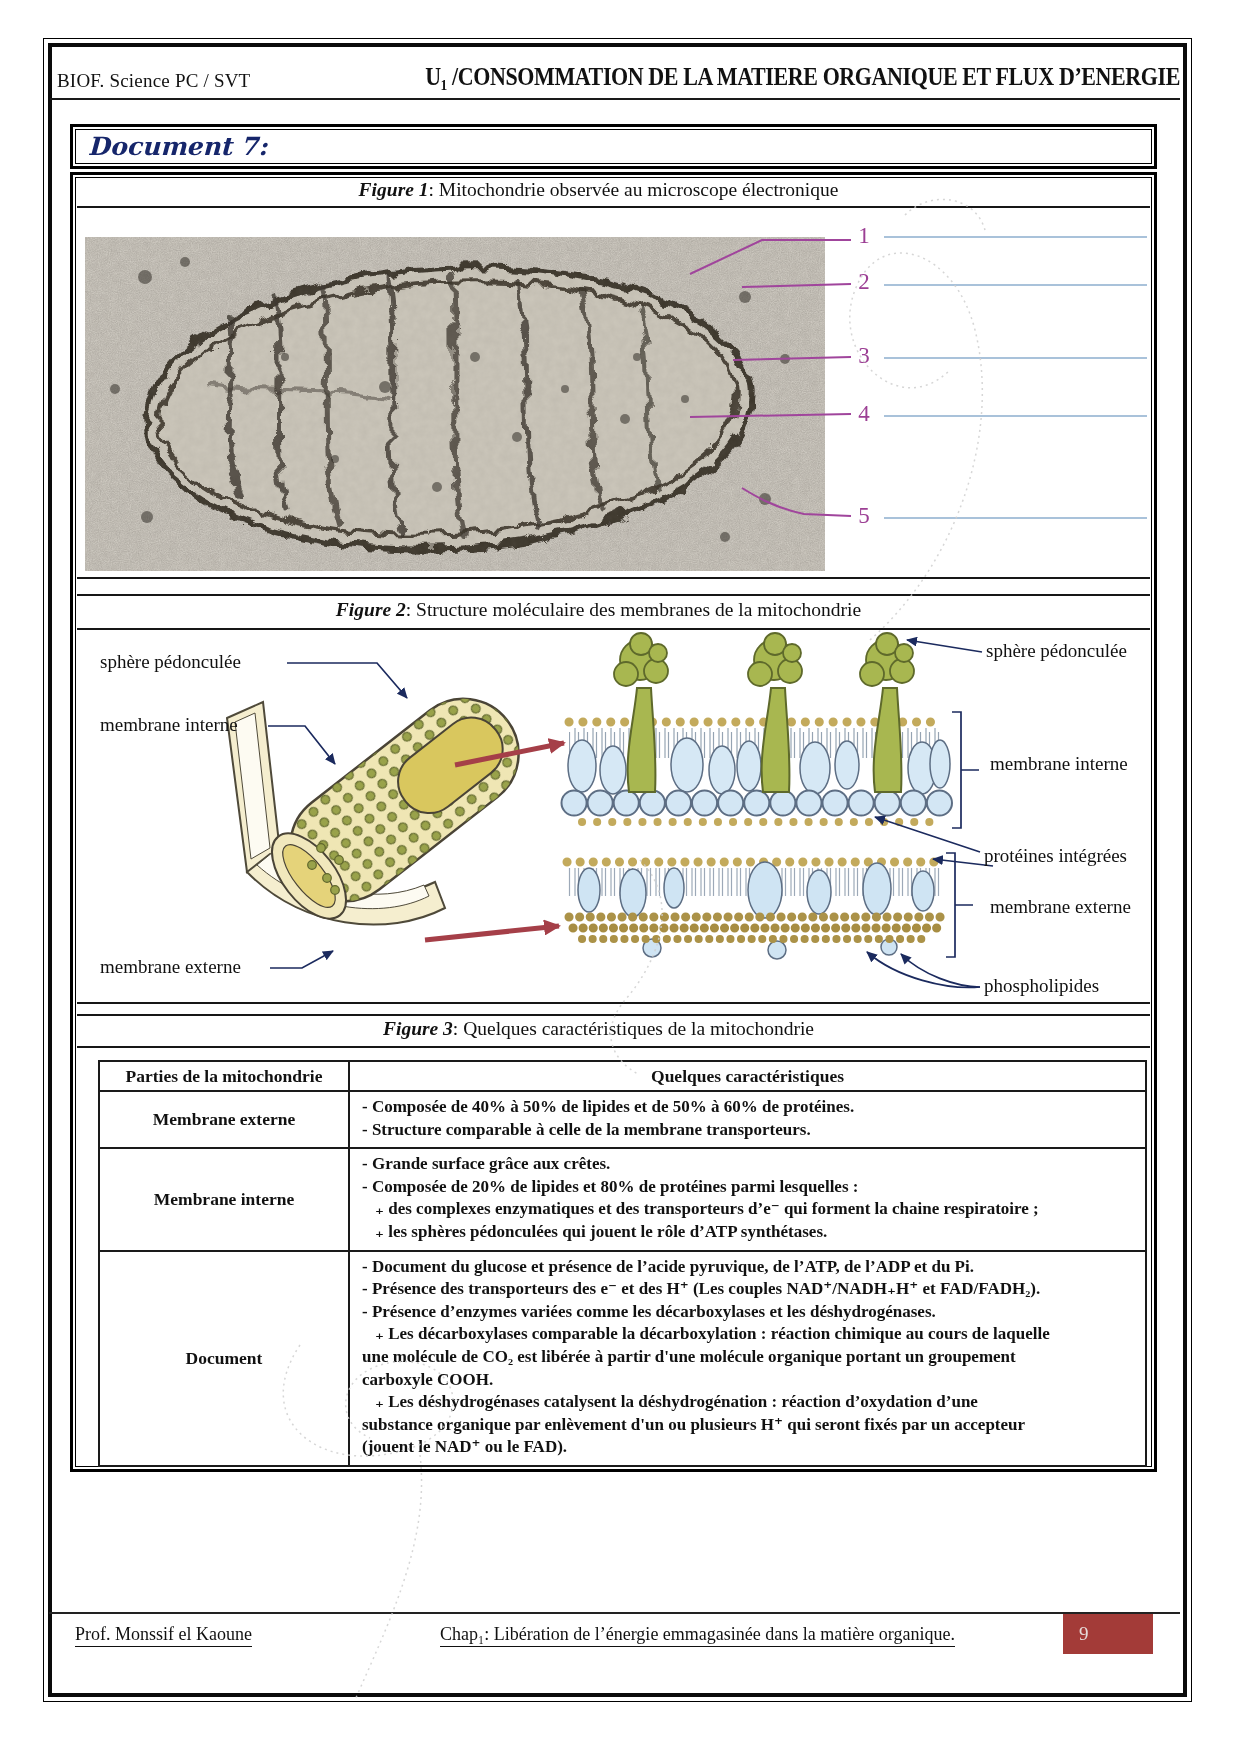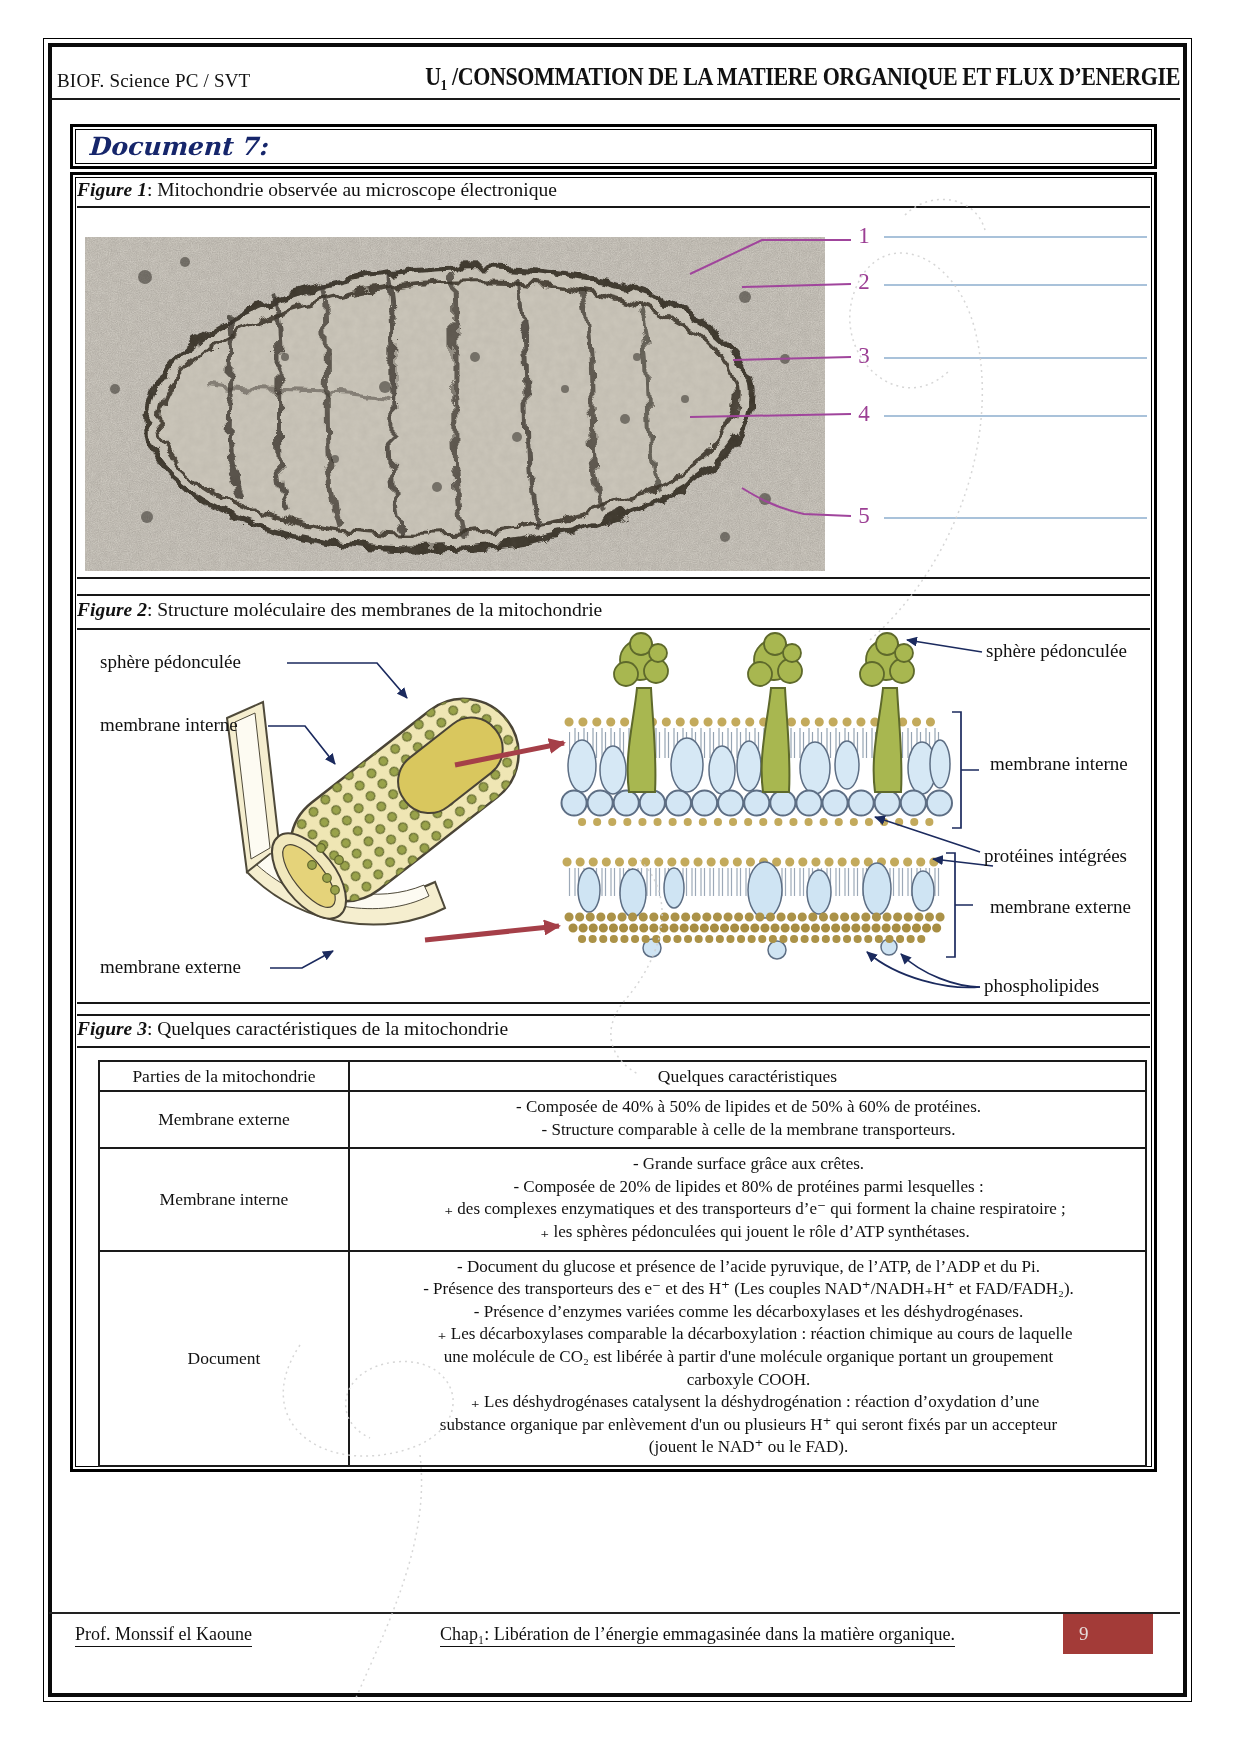--- a/index.html
+++ b/index.html
@@ -17,32 +17,32 @@
   
   .box3{border:3px solid #000;padding:2px;box-sizing:border-box;}
   .box1{border:1px solid #000;width:100%;height:100%;box-sizing:border-box;}
   .doc7{left:70px;top:124px;width:1087px;height:45px;}
   .doc7 .box1{display:flex;align-items:center;}
   .doc7-label{font-family:"DejaVu Serif","Liberation Serif",serif;font-style:italic;font-weight:bold;
               font-size:25px;color:#16266b;padding-left:14px;transform:skewX(-4deg);}
   .figsbox{left:70px;top:172px;width:1087px;height:1300px;}
   .hr{border-top:2px solid #161616;height:0;}
   .figrule{left:77px;width:1073px;}
-  .figtitle{left:77px;width:1073px;height:26px;font-size:19.5px;}
+  .figtitle{left:62px;width:1073px;height:26px;text-align:center;font-size:19.5px;}
   .figtitle b{font-style:italic;}
   
   .callout{width:24px;text-align:center;font-size:23px;color:#9c3f94;line-height:26px;}
   
   .f2lbl{font-size:19px;white-space:nowrap;}
   
   table.chars{position:absolute;left:98px;top:1060px;width:1049px;border-collapse:collapse;table-layout:fixed;}
-  table.chars th,table.chars td{border:2px solid #1a1a1a;font-weight:normal;}
+  table.chars th,table.chars td{border:2px solid #1a1a1a;font-weight:bold;}
   table.chars th{height:26px;font-size:17.5px;text-align:center;}
   td.part{width:248px;text-align:center;vertical-align:middle;font-size:17.5px;}
-  td.desc{padding:4px 10px 6px 12px;vertical-align:top;text-align:center;}
+  td.desc{padding:4px 10px 6px 12px;vertical-align:top;}
   .tline{font-size:17px;line-height:22.6px;white-space:nowrap;}
   .tline.plus{padding-left:13px;}
   
   .ftr-rule{left:49px;top:1612px;width:1131px;border-top:2px solid #222;}
   .ftr-left{left:75px;top:1624px;font-size:18px;border-bottom:1px solid #111;padding-bottom:1px;}
   .ftr-center{left:440px;top:1624px;font-size:18px;border-bottom:1px solid #111;padding-bottom:1px;}
   .badge{left:1063px;top:1614px;width:90px;height:40px;background:#a33b38;color:#e6dbd9;
          font-size:19px;line-height:40px;padding-left:16px;box-sizing:border-box;}
   svg{display:block;}
 </style>

